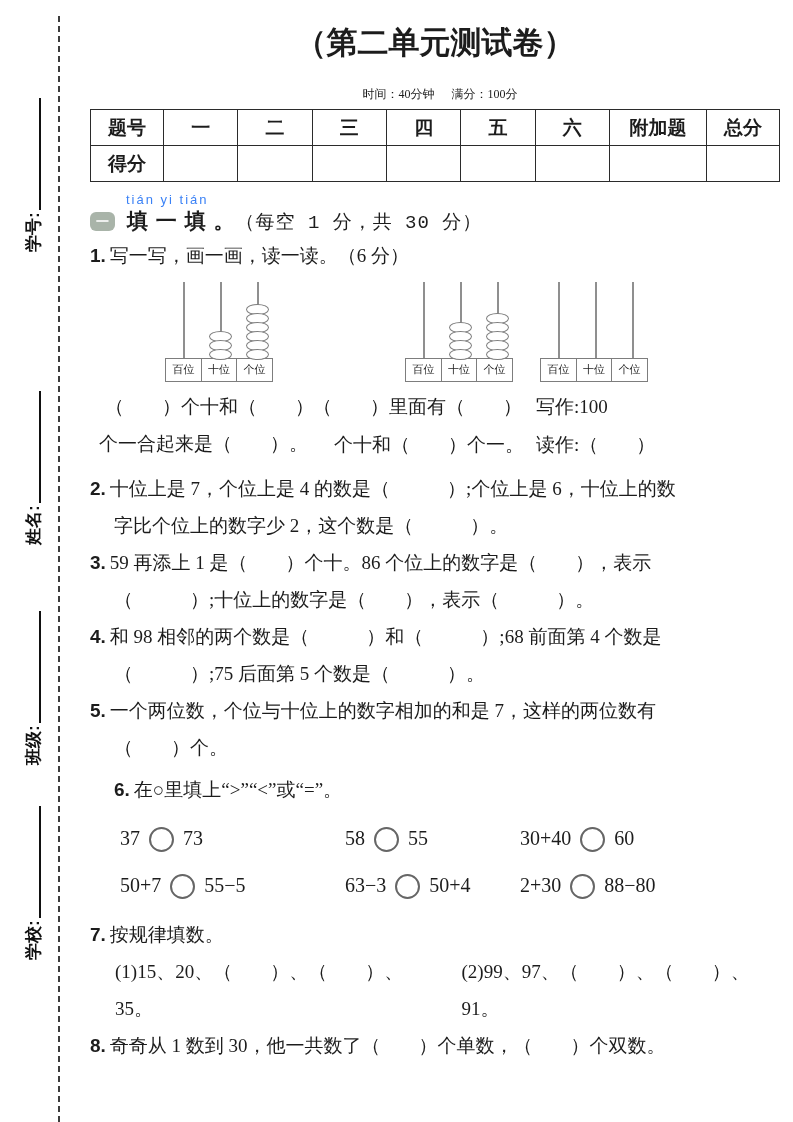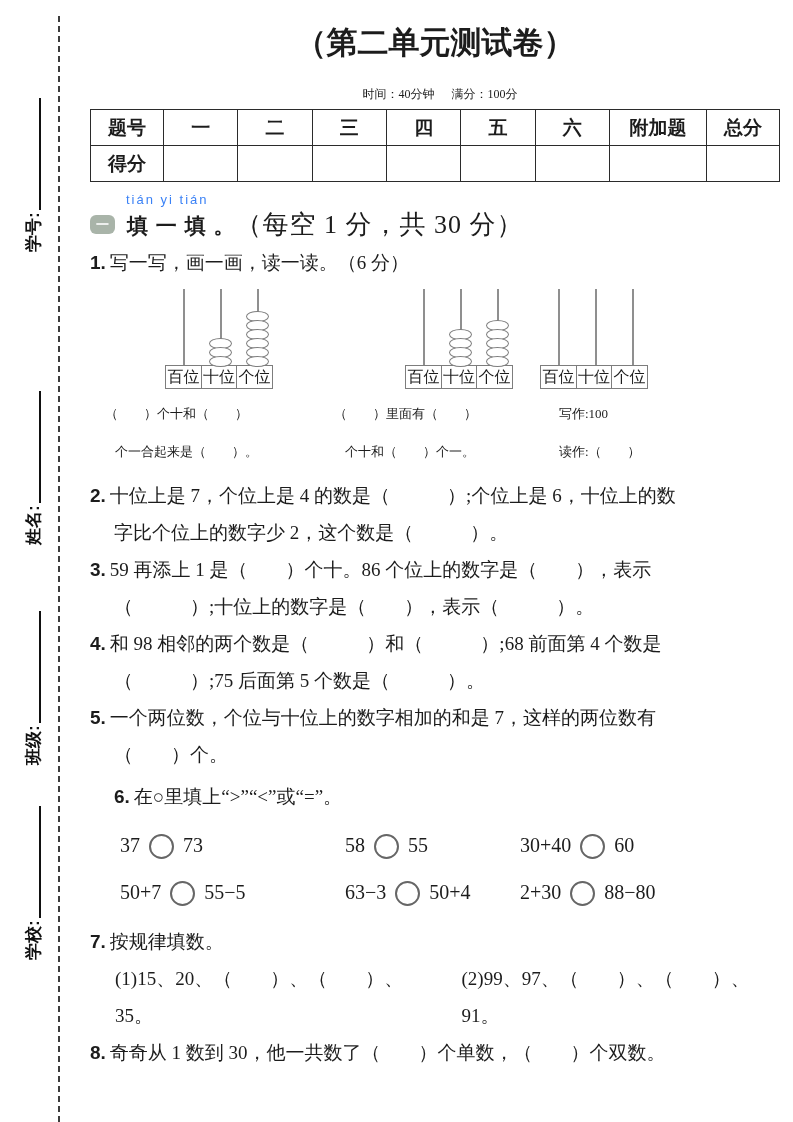--- a/index.html
+++ b/index.html
@@ -34,46 +34,46 @@
   table.score td.last{width:72px;}
 
   .pinyin{margin-top:10px;margin-left:36px;font-family:"Liberation Sans",sans-serif;
           font-size:13px;color:#3b82f6;letter-spacing:2px;}
   .sec-head{margin-top:0px;display:flex;align-items:center;}
   .badge{width:25px;height:19px;border-radius:6px;background:#a9b4a9;color:#fff;
          font-size:13px;line-height:19px;text-align:center;font-weight:bold;
          font-family:"Liberation Sans",sans-serif;flex:0 0 auto;}
   .sec-title{margin-left:12px;font-family:"Liberation Sans",sans-serif;
              font-weight:bold;font-size:21px;letter-spacing:1px;}
-  .sec-note{font-family:Liberation Serif, serif;font-size:26px;font-weight:normal;}
+  .sec-note{font-family:Liberation Mono, monospace;font-size:19px;font-weight:normal;}
 
   .qline{font-size:19px;line-height:37px;padding-left:24px;}
   .qfirst{text-indent:-24px;}
   .qnum{font-family:"Liberation Sans",sans-serif;font-weight:bold;font-style:normal;
         margin-right:4px;}
 
   
   .abacus-row{position:relative;height:102px;margin-top:6px;}
   .abacus{position:absolute;bottom:0;}
   .ab-1{left:75px;} .ab-2{left:315px;} .ab-3{left:450px;}
   .abacus-rods{display:flex;height:76px;}
   .rod-col{position:relative;width:37px;height:100%;display:flex;flex-direction:column;
            justify-content:flex-end;align-items:center;}
   .rod{position:absolute;top:0;bottom:0;left:50%;width:2.5px;margin-left:-1px;background:#8f8f8f;}
   .bead{position:relative;width:23px;height:11px;border:1.5px solid #7d7d7d;border-radius:50%;
         background:#fff;margin-bottom:-2px;box-sizing:border-box;}
   .abacus-base{display:flex;}
   .base-cell{width:37px;height:24px;border:1.5px solid #7d7d7d;margin-left:-1.5px;
-             box-sizing:border-box;text-align:center;font-size:16px;line-height:21px;
+             box-sizing:border-box;text-align:center;font-size:11px;line-height:21px;
              background:#fff;}
   .base-cell:first-child{margin-left:0;}
 
-  .fill-row{position:relative;height:38px;font-size:13px;line-height:38px;}
-  .fa{position:absolute;left:15px;} .fb{position:absolute;left:244px;} .fc{position:absolute;left:469px;}
-  .fa2{position:absolute;left:25px;} .fb2{position:absolute;left:255px;}
+  .fill-row{position:relative;height:38px;font-size:19px;line-height:38px;}
+  .fa{position:absolute;left:15px;} .fb{position:absolute;left:223px;} .fc{position:absolute;left:446px;}
+  .fa2{position:absolute;left:9px;font-family:Liberation Mono, monospace;} .fb2{position:absolute;left:244px;}
 
   
   .cmp-row{display:grid;grid-template-columns:225px 175px 1fr;padding-left:30px;
            font-size:20px;height:47px;align-items:center;}
   .cmp-circle{display:inline-block;width:25px;height:25px;border:2px solid #666;
               border-radius:50%;vertical-align:-7px;margin:0 9px;box-sizing:border-box;}
 
   .q7-line{display:flex;gap:28px;font-size:19px;line-height:37px;padding-left:25px;}
 </style>
 </head>

